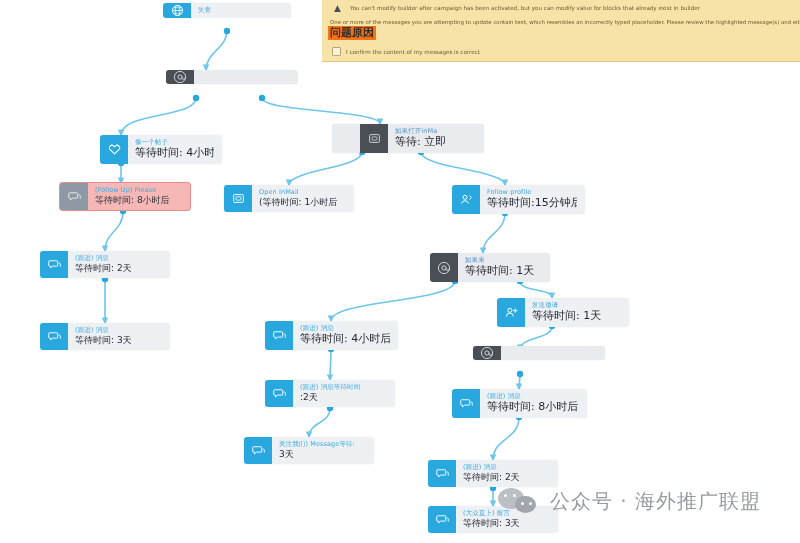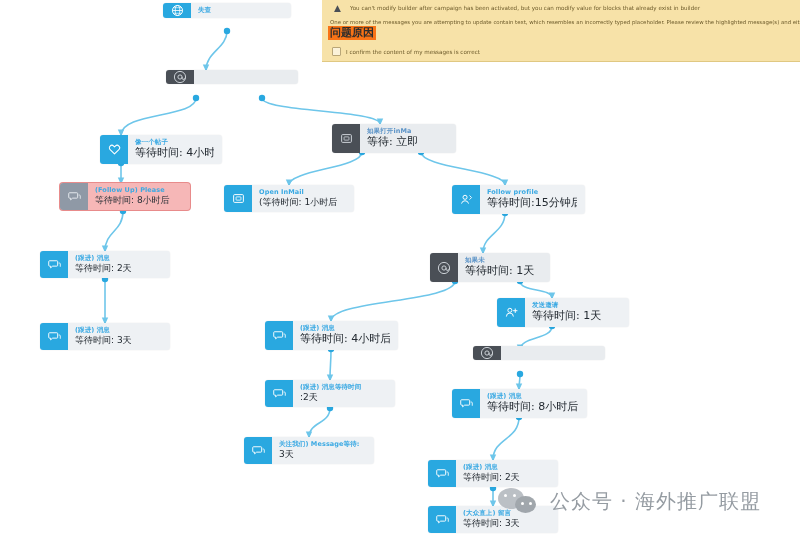--- a/index.html
+++ b/index.html
@@ -25,21 +25,21 @@
     width:28px;min-width:28px;display:flex;align-items:center;justify-content:center;
     background:#29a8e0;color:#fff;
   }
   .node.dark .ic{background:#4a4f56;color:#cfd4da;}
   .node.flag .ic{background:#8f99a6;color:#e9edf1;}
   .node .bd{
     flex:1;padding:3px 8px 4px 7px;display:flex;flex-direction:column;justify-content:center;
     min-width:0;
   }
   .node .ttl{
-    font-size:6.5px;line-height:8px;font-weight:bold;color:#3aa9e3;
+    font-size:6.5px;line-height:8px;font-weight:normal;color:#3aa9e3;
     white-space:nowrap;overflow:hidden;letter-spacing:.1px;
   }
   .node.dark .ttl{color:#5b93c7;}
   .node.flag .ttl{color:#3aa9e3;}
   .node .sub{
     font-size:11px;line-height:14px;color:#232a31;white-space:nowrap;
     overflow:hidden;
   }
   .node.small .sub{font-size:9px;line-height:12px;}
   .node.tiny .sub{font-size:8px;line-height:11px;}
@@ -158,21 +158,21 @@
         <div class="ic">
           <svg viewBox="0 0 16 16" width="13" height="13">
             <path d="M8 13.4 L2.6 8.1 a3.1 3.1 0 0 1 4.4 -4.4 L8 4.7 l1 -1 a3.1 3.1 0 0 1 4.4 4.4 Z" fill="none" stroke="currentColor" stroke-width="1.3" stroke-linejoin="round"></path>
           </svg>
         </div>
         <div class="bd">
           <div class="ttl">像一个帖子</div>
           <div class="sub">等待时间: 4小时后</div>
         </div>
       </div>
-      <div class="node dark" style="left: 332px; top: 124px; width: 124px;">
+      <div class="node dark" style="left: 332px; top: 124px; width: 124px; padding-left: 28px;">
         <div class="ic">
           <svg viewBox="0 0 16 16" width="13" height="13">
             <rect x="2" y="3.2" width="12" height="9.6" rx="1.2" fill="none" stroke="currentColor" stroke-width="1.2"></rect>
             <rect x="5" y="6" width="6" height="4" rx=".6" fill="none" stroke="currentColor" stroke-width="1"></rect>
           </svg>
         </div>
         <div class="bd">
           <div class="ttl">如果打开inMa</div>
           <div class="sub">等待: 立即</div>
         </div>

